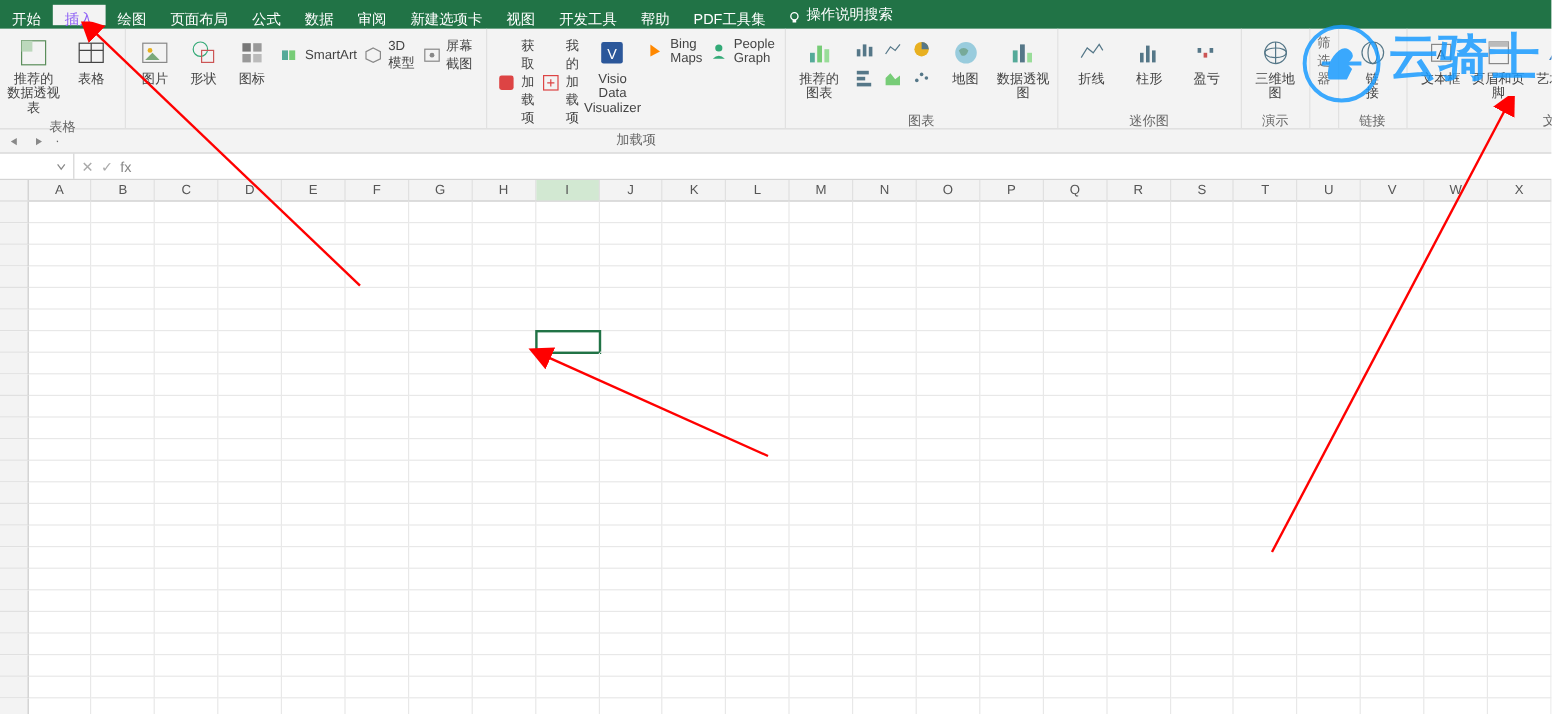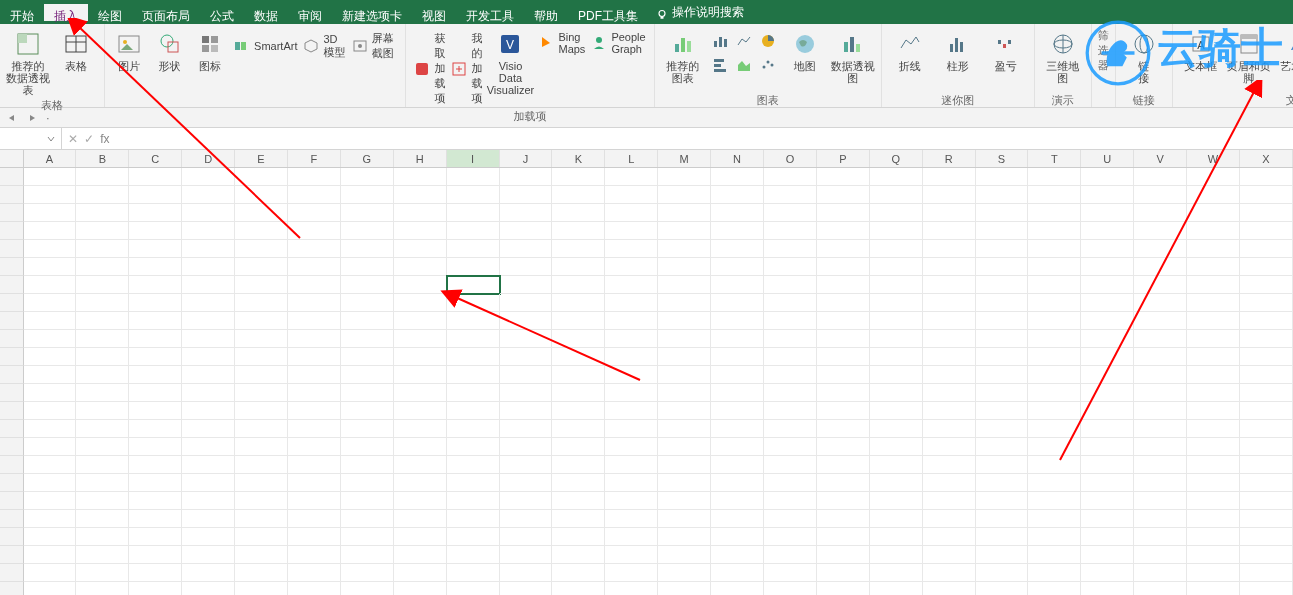--- a/index.html
+++ b/index.html
@@ -1,21 +1,21 @@
 <!DOCTYPE html>
 <html><head>
 <meta charset="utf-8">
 <style>
 * { margin: 0; padding: 0; box-sizing: border-box; font-family: "Microsoft YaHei", sans-serif; }
 body { width: 1293px; height: 595px; background: #fff; overflow: hidden; position: relative; }
 
 
 .tabs { background: #217346; height: 24px; display: flex; align-items: center; color: #fff; font-size: 12px; }
 .tab { padding: 0 10px; height: 17px; line-height: 24px; cursor: pointer; }
-.tab.active { background: #f3f3f3; color: #701a75; }
+.tab.active { background: #f3f3f3; color: #8b5cf6; }
 .tell-me { display: flex; align-items: flex-end; margin-left: 8px; }
 .tell-me svg { margin-right: 4px; }
 
 
 .ribbon { background: #f3f3f3; height: 84px; display: flex; border-bottom: 1px solid #d4d4d4; font-size: 11px; color: #444; }
 .group { border-right: 1px solid #e1e1e1; padding: 2px 6px 0 6px; display: flex; flex-direction: column; }
 .group-body { flex: 1; display: flex; align-items: flex-start; gap: 4px; }
 .group-label { text-align: center; font-size: 11px; color: #666; padding: 2px 0; height: 16px; }
 .big-btn { display: flex; flex-direction: column; align-items: center; justify-content: flex-start; width: 44px; text-align: center; padding-top: 4px; cursor: pointer; font-size: 11px; line-height: 12px; }
 .big-btn .ico { width: 28px; height: 28px; display: flex; align-items: center; justify-content: center; margin-bottom: 2px; }

